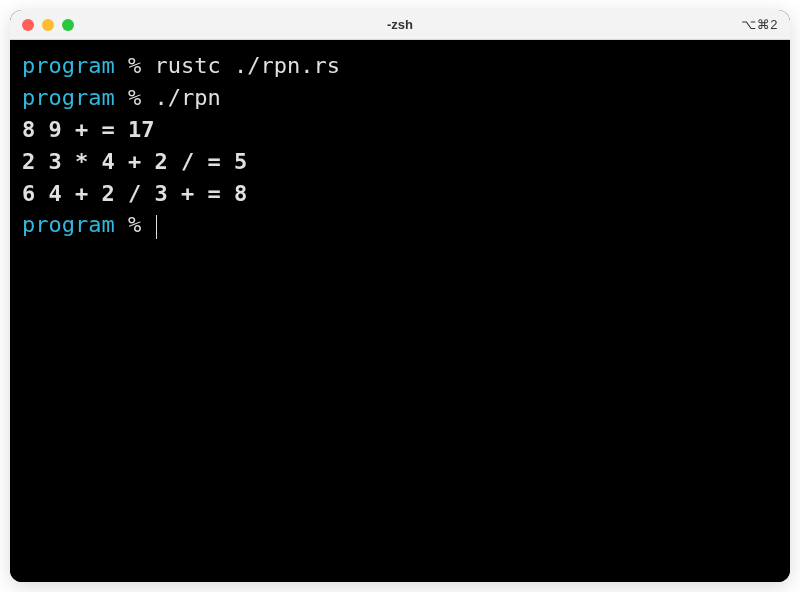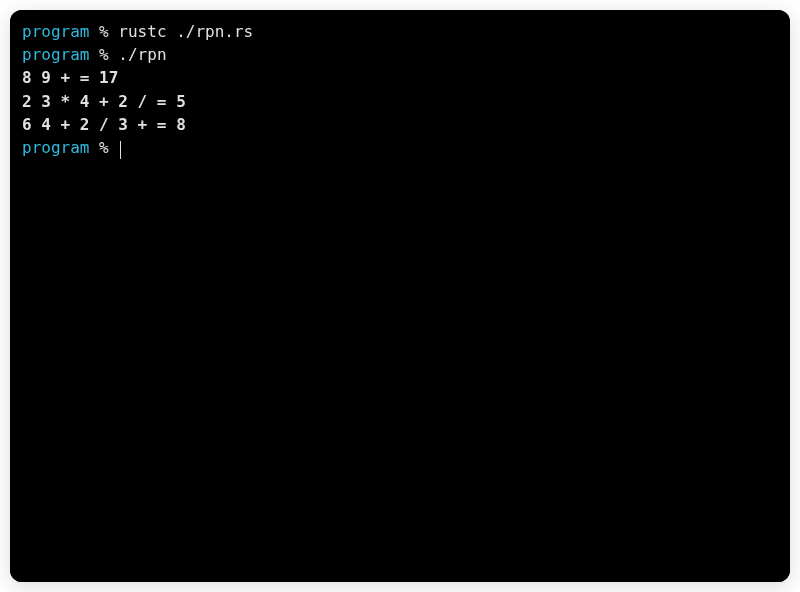--- a/index.html
+++ b/index.html
@@ -61,21 +61,21 @@
       margin-left: auto;
       font-family: -apple-system, "Helvetica Neue", Arial, sans-serif;
       font-size: 13px;
       color: #333;
       letter-spacing: 0.5px;
     }
     .terminal-body {
       flex: 1;
       background: #000;
       padding: 10px 12px;
-      font-size: 16px;
+      font-size: 22px;
       line-height: 1.45;
       color: #e8e8e8;
       white-space: pre;
       overflow: hidden;
     }
     .line {
       display: block;
     }
     .prompt-dir {
       color: #2fb9de;
@@ -97,14 +97,23 @@
       background: #e0e0e0;
       vertical-align: text-bottom;
       margin-left: 2px;
       margin-bottom: -2px;
     }
   </style>
 </head>
 <body>
 
 <div class="window">
+  <div class="titlebar">
+    <div class="traffic-lights">
+      <div class="light red"></div>
+      <div class="light yellow"></div>
+      <div class="light green"></div>
+    </div>
+    <div class="title">-zsh</div>
+    <div class="right-indicator">⌥⌘2</div>
+  </div>
   <div class="terminal-body" id="terminal-body"><span class="line"><span class="prompt-dir">program</span><span class="prompt-sep"> % </span><span class="cmd">rustc ./rpn.rs</span></span><span class="line"><span class="prompt-dir">program</span><span class="prompt-sep"> % </span><span class="cmd">./rpn</span></span><span class="line"><span class="output">8 9 + = 17</span></span><span class="line"><span class="output">2 3 * 4 + 2 / = 5</span></span><span class="line"><span class="output">6 4 + 2 / 3 + = 8</span></span><span class="line"><span class="prompt-dir">program</span><span class="prompt-sep"> % </span><span class="cmd"></span><span class="cursor"></span></span></div>
 </div>
 
 </body></html>

